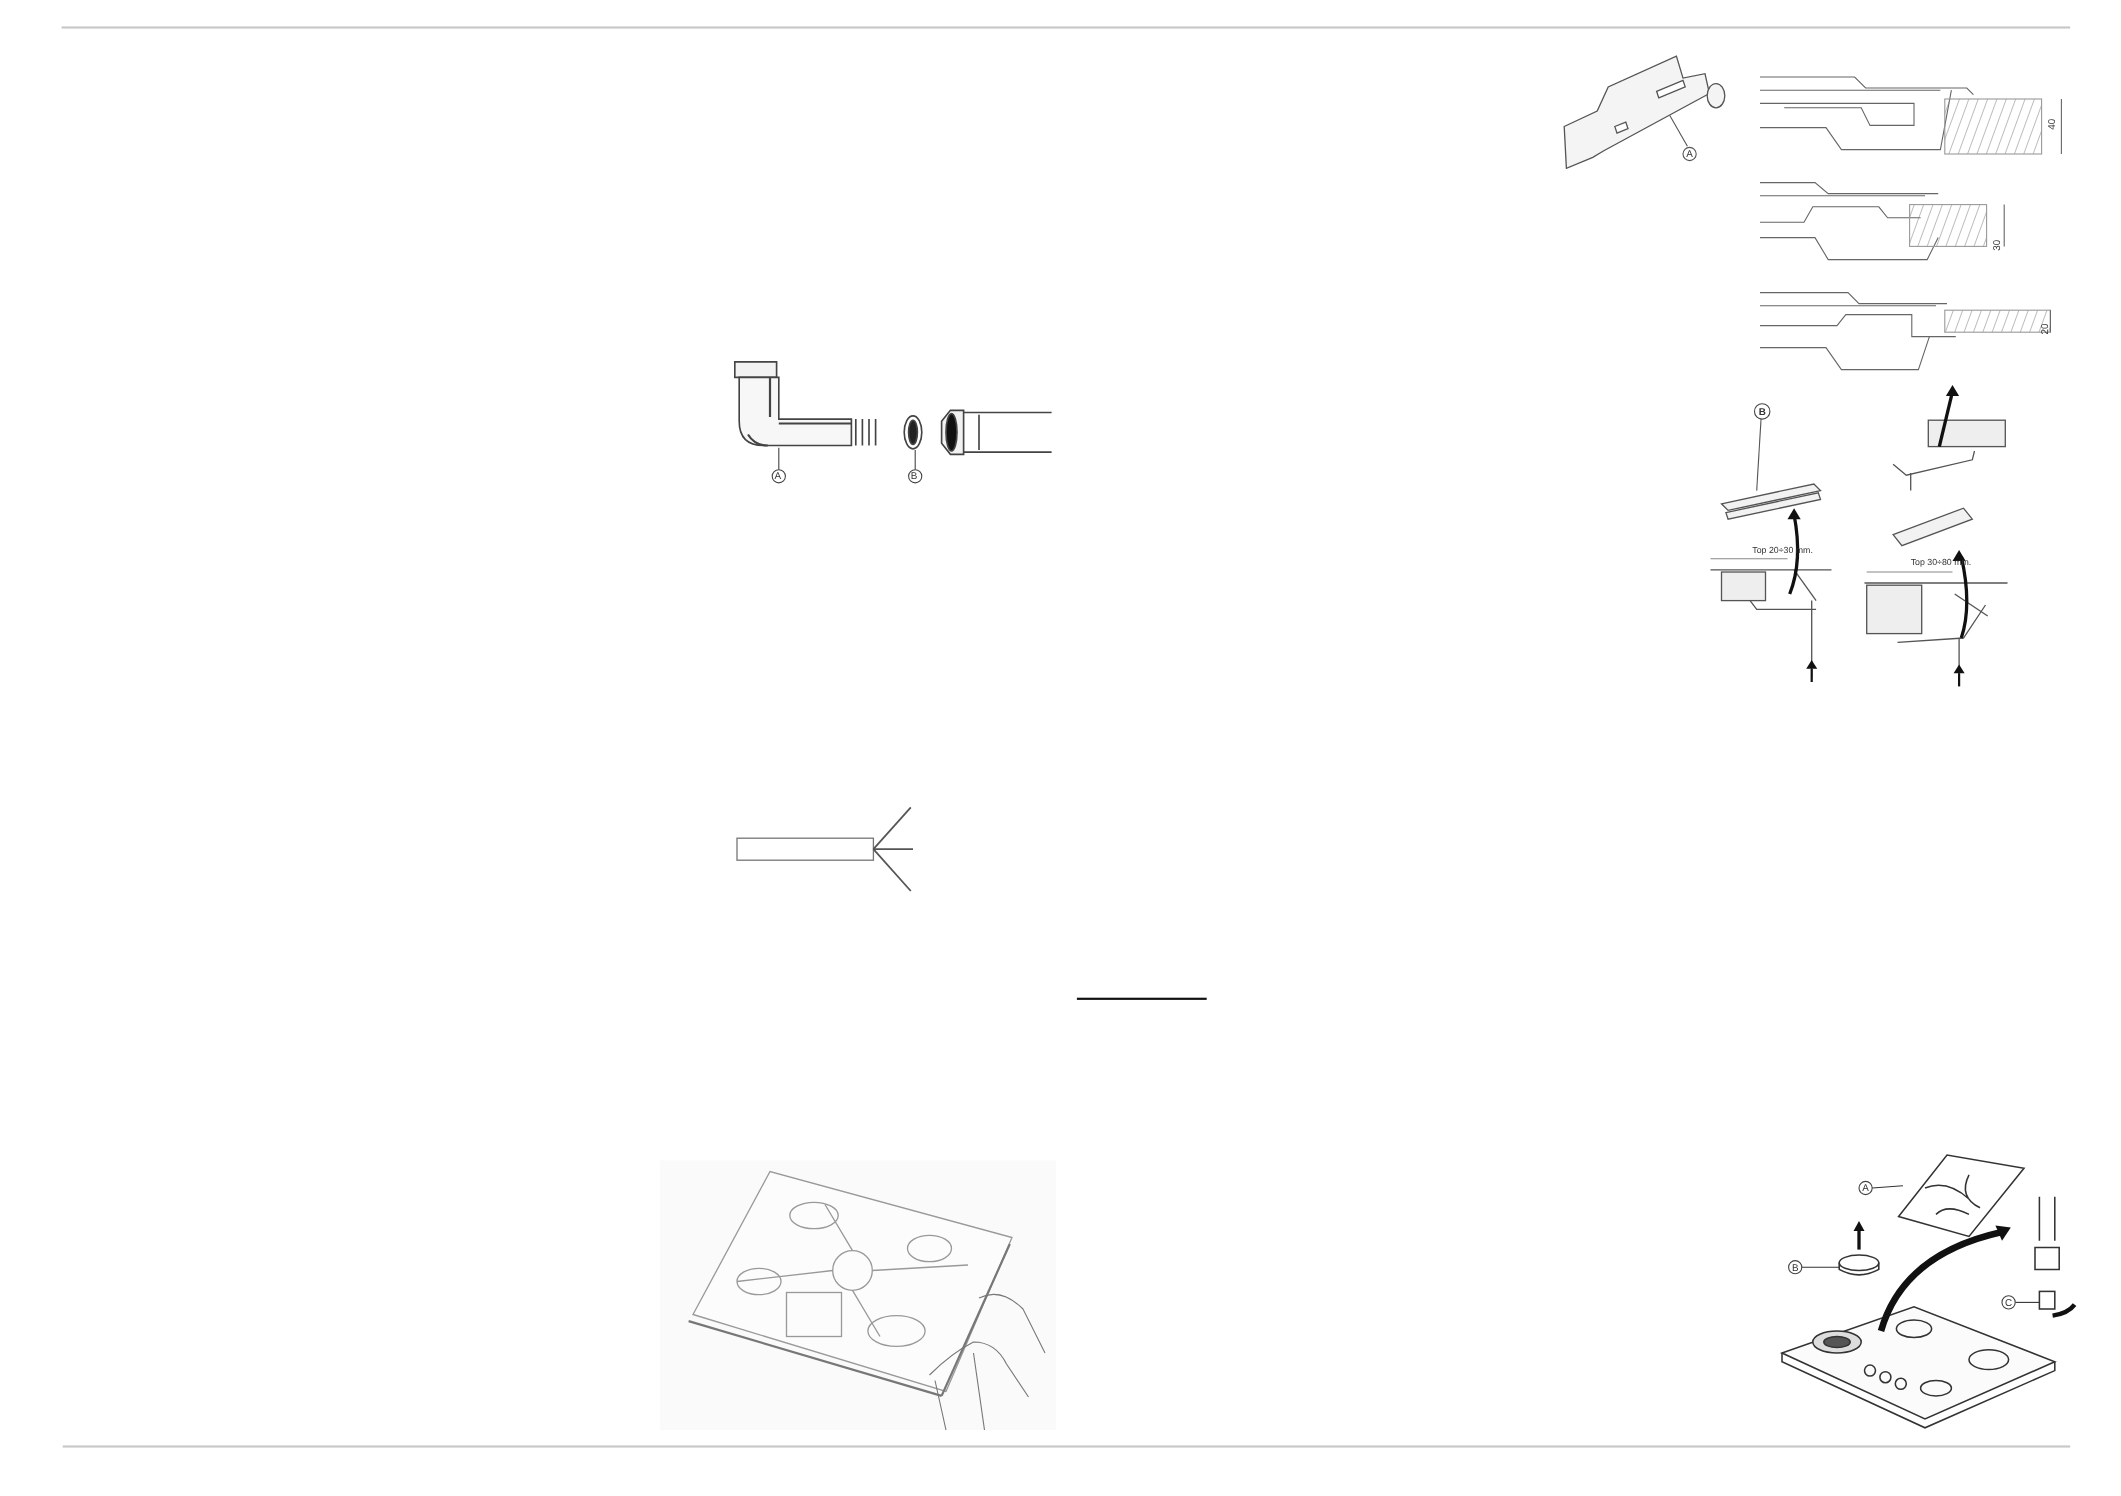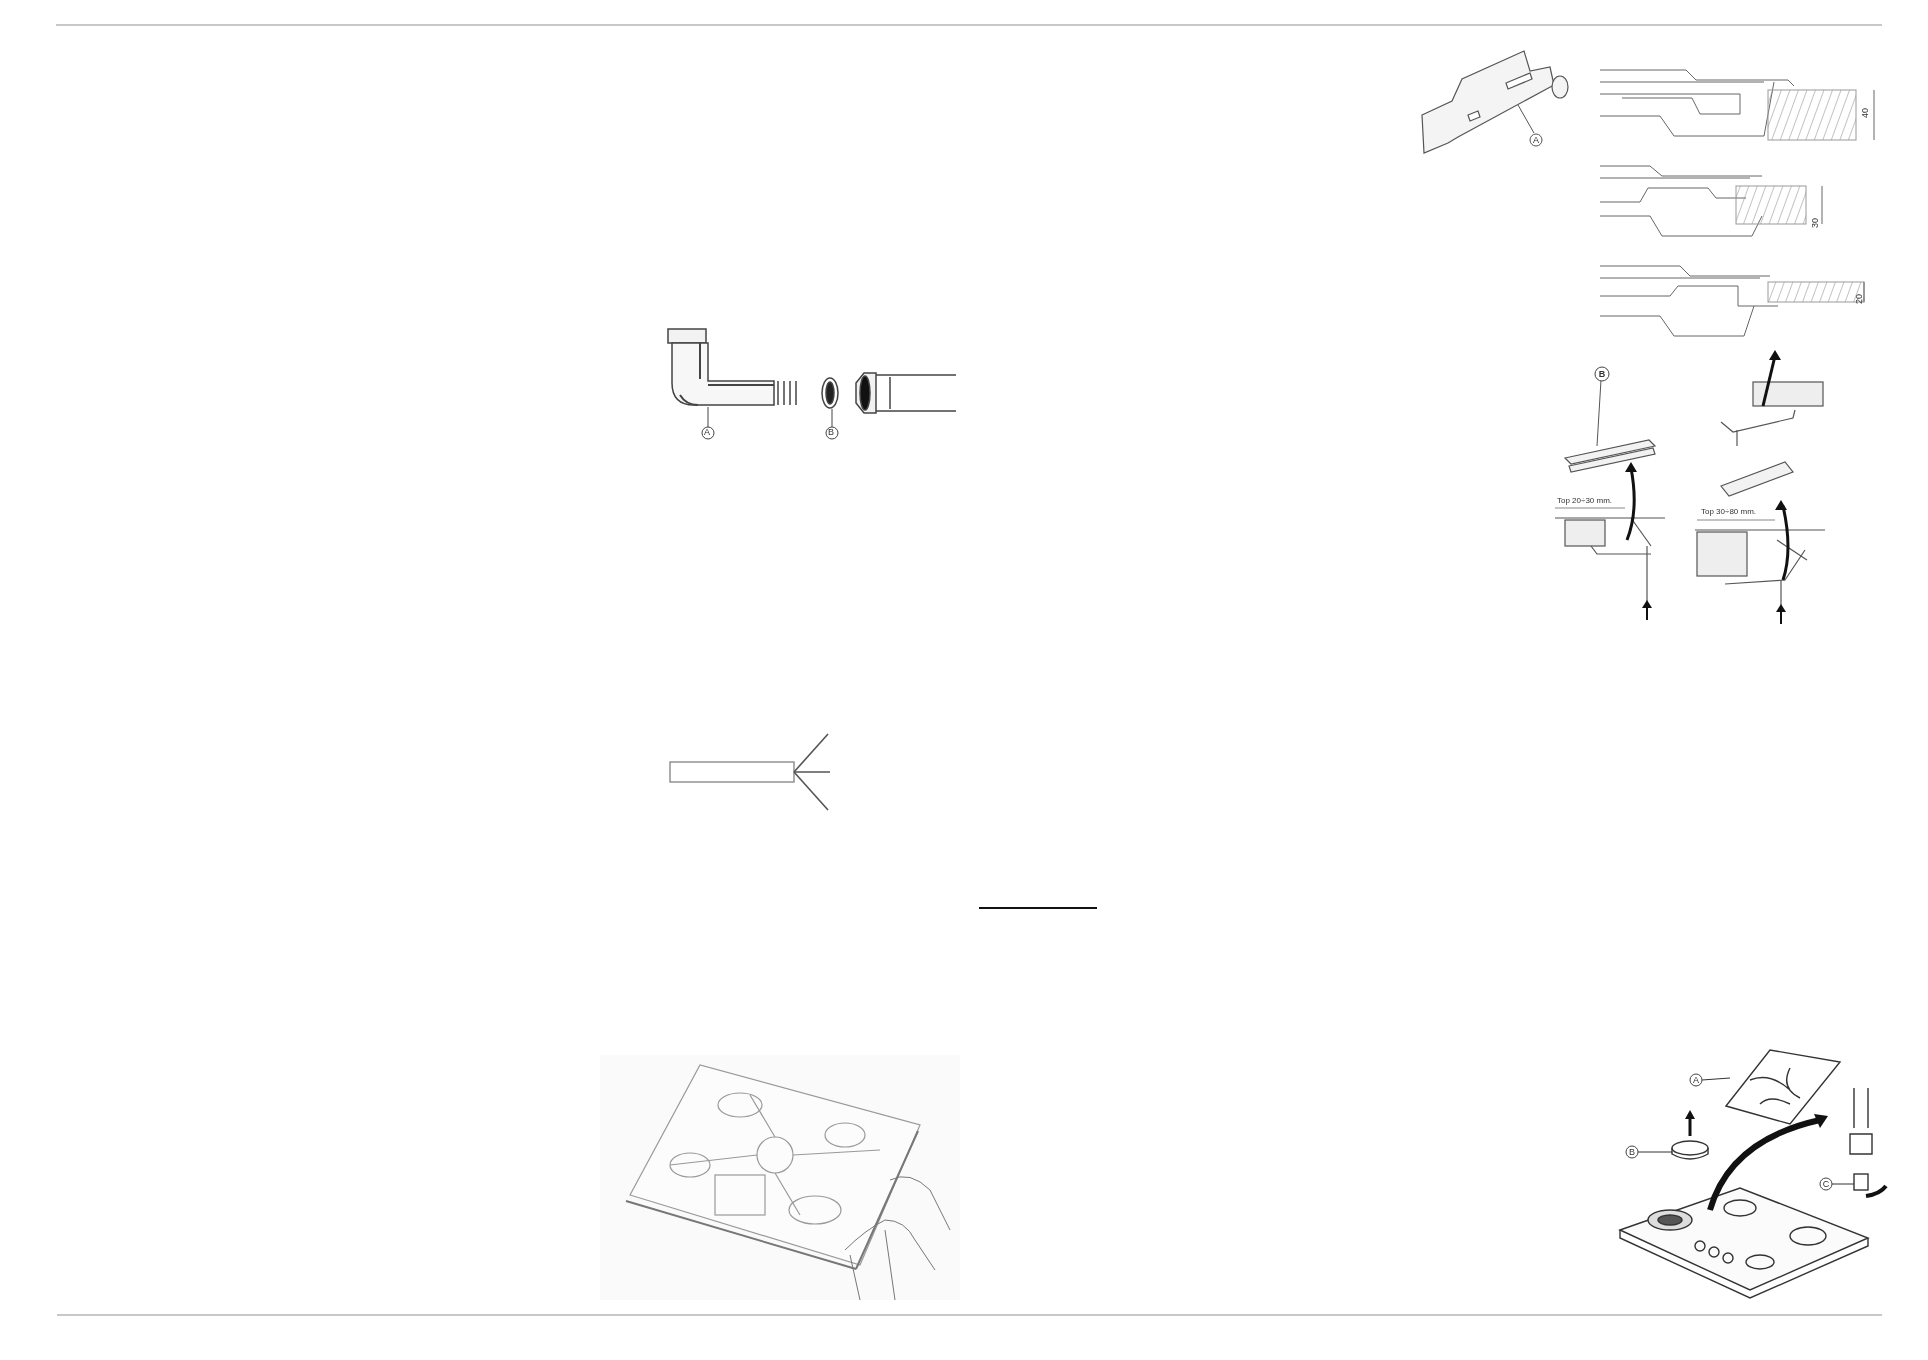--- a/index.html
+++ b/index.html
@@ -4,21 +4,21 @@
 <style>
   html, body { margin:0; padding:0; background:#ffffff; }
   body { width:1928px; height:1360px; position:relative; overflow:hidden;
          font-family:"Liberation Sans", sans-serif; color:#222; }
   .rule { position:absolute; height:2px; background:#c8c8c8; }
   .fig { position:absolute; }
   .fig svg { display:block; width:100%; height:100%; }
   .lbl { font-family:"Liberation Sans", sans-serif; font-size:9px; fill:#333; }
   .callout { position:absolute; width:14px; height:14px; border:1px solid #555; border-radius:50%;
              font-size:9px; line-height:14px; text-align:center; color:#333; background:#fff; }
-  .small-text { position:absolute; font-size:8px; color:#333; white-space:nowrap; }
+  .small-text { position:absolute; font-size:8px; color:#333; white-space:nowrap;margin-left:36px; }
 </style>
 </head>
 <body>
 
 <div class="rule" style="left:56px; top:24px; width:1826px;"></div>
 <div class="rule" style="left:57px; top:1314px; width:1825px;"></div>
 
 <div class="fig" style="left:660px; top:315px; width:300px; height:140px;">
   <svg viewBox="0 0 300 140">
     <g fill="none" stroke="#444" stroke-width="1.5">

